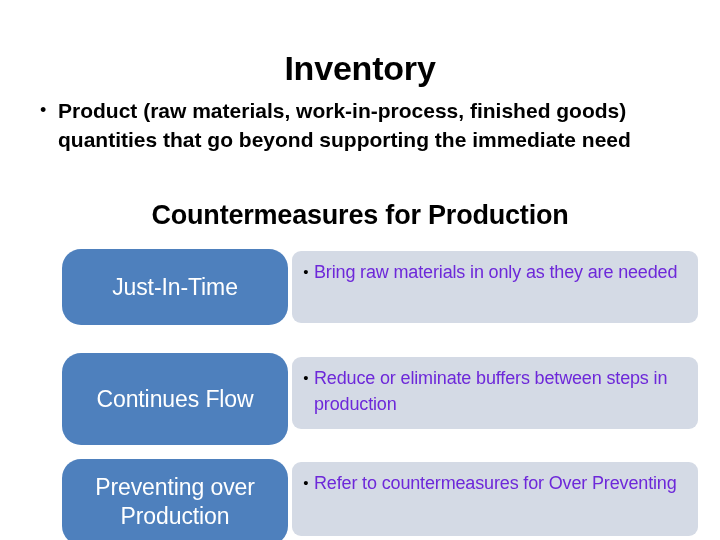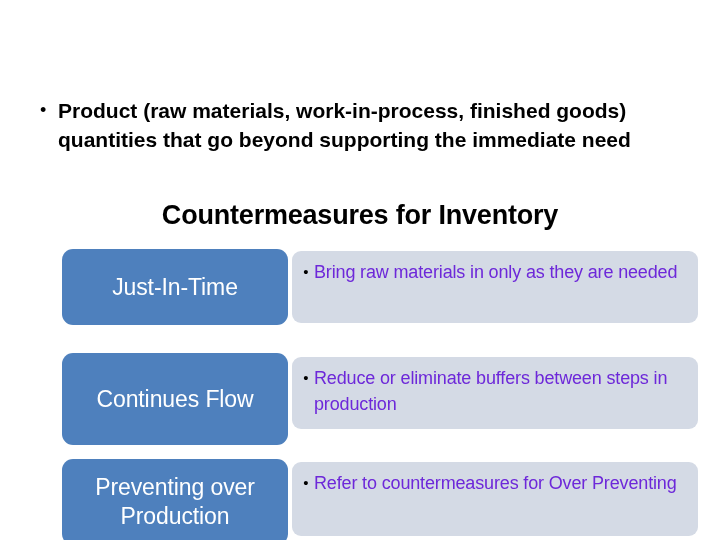--- a/index.html
+++ b/index.html
@@ -95,21 +95,21 @@
     margin-bottom: 0;
   }
 
   .cm-label {
     position: absolute;
     left: 0;
     top: 0;
     width: 226px;
     box-sizing: border-box;
     background: #4e80bd;
-    border-radius: 11px;
+    border-radius: 19px;
     color: #ffffff;
     font-size: 23px;
     line-height: 29px;
     text-align: center;
     display: flex;
     align-items: center;
     justify-content: center;
     padding: 6px 10px;
     letter-spacing: -0.1px;
   }
@@ -154,29 +154,30 @@
 
   .cm-row-2 { height: 86px; }
   .cm-row-2 .cm-label { height: 86px; }
   .cm-row-2 .cm-desc  { height: 74px; top: 3px; }
 </style>
 </head>
 <body>
 
 <div class="slide">
 
+  <div class="slide-title">Inventory</div>
 
   <div class="intro-list">
     <div class="intro-item">
       <span class="intro-bullet">•</span>
       <span class="intro-text">Product (raw materials, work-in-process, finished goods) quantities that go beyond supporting the immediate need</span>
     </div>
   </div>
 
-  <div class="section-heading">Countermeasures for Inventory</div>
+  <div class="section-heading">Countermeasures for Production</div>
 
   <div class="cm-table">
 
     <div class="cm-row cm-row-0">
       <div class="cm-label">Just-In-Time</div>
       <div class="cm-desc">
         <span class="cm-desc-bullet">•</span>
         <span class="cm-desc-text">Bring raw materials in only as they are needed</span>
       </div>
     </div>

